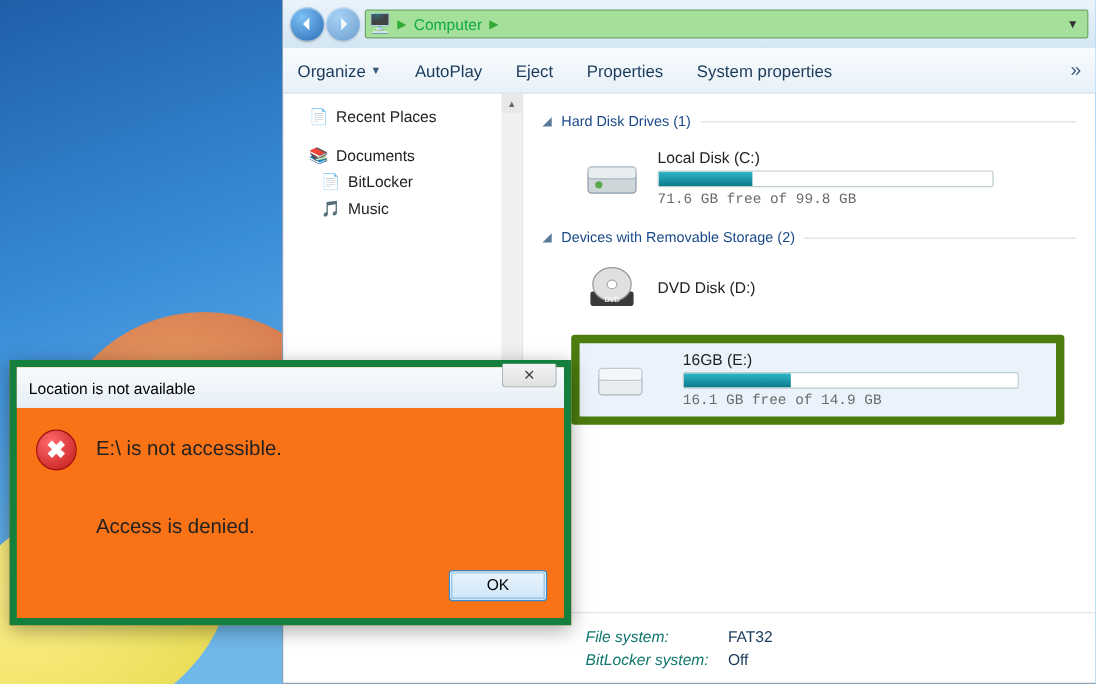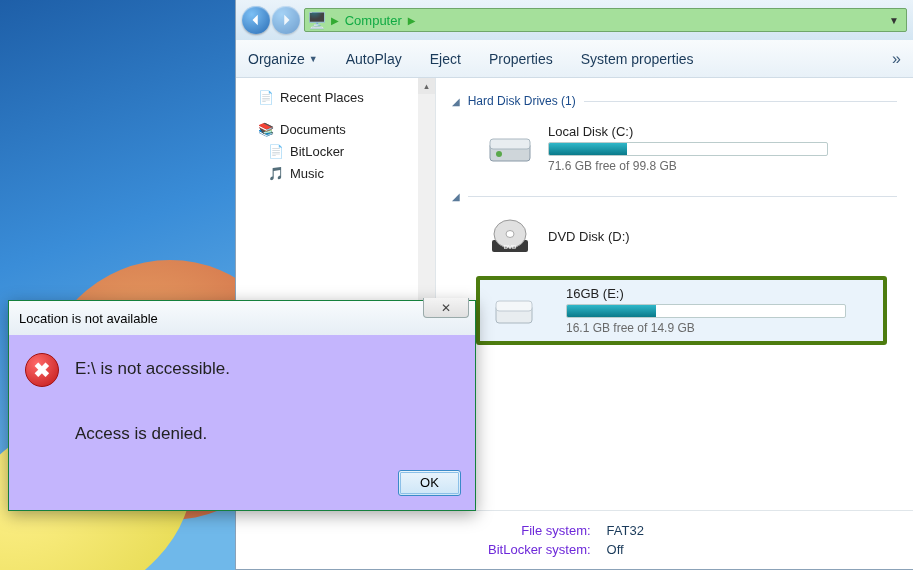--- a/index.html
+++ b/index.html
@@ -36,42 +36,42 @@
 .sb-group.first { margin-top: 0; }
 .sb-icon { width: 16px; height: 16px; display: inline-flex; align-items: center; justify-content: center; font-size: 13px; }
 
 .main { flex: 1; padding: 10px 16px; overflow-y: auto; font-size: 13px; }
 .cat-row { display: flex; align-items: center; gap: 8px; margin: 6px 0 10px; }
 .cat-tri { color: #5a7a9a; font-size: 10px; cursor: pointer; }
 .cat-title { color: #1a4a8a; font-size: 12px; }
 .cat-line { flex: 1; height: 1px; background: #d8e0e8; }
 
 .drive { display: flex; gap: 14px; padding: 6px 10px; margin: 4px 10px 12px 24px; border-radius: 3px; align-items: center; }
-.drive.sel { background: #eaf3fb; border: 4px solid #4d7c0f; gap: 28px; }
+.drive.sel { background: #eaf3fb; border: 7px solid #4d7c0f; gap: 28px; }
 .drive-icon { width: 48px; height: 40px; display: flex; align-items: center; justify-content: center; }
 .drive-info { flex: 1; }
 .drive-name { font-size: 13px; color: #222; margin-bottom: 3px; }
 .drive-bar { height: 14px; width: 280px; background: #fff; border: 1px solid #bcc; border-radius: 2px; overflow: hidden; margin-bottom: 3px; }
 .drive-fill { height: 100%; background: linear-gradient(#2fb7c9, #0a7a8a); }
-.drive-free { font-size: 12px; color: #6a6a6a; }
+.drive-free { font-size: 12px; color: #6a6a6a; font-family: Liberation Mono, monospace; }
 
 .details { border-top: 1px solid #e0e6ea; padding: 10px 16px; display: flex; gap: 16px; font-size: 13px; align-items: center; }
-.det-labels { text-align: right; color: #6d28d9; }
+.det-labels { color: #0f766e; font-style: italic; }
 .det-labels div, .det-vals div { padding: 2px 0; }
 .det-vals { color: #1a3a5a; }
 
 
-.dialog { position: absolute; left: 8px; top: 300px; width: 468px; background: #c4b5fd; border: 1px solid #15803d; box-shadow: 0 4px 16px rgba(0,0,0,.35); }
+.dialog { position: absolute; left: 8px; top: 300px; width: 468px; background: #f97316; border: 6px solid #15803d; box-shadow: 0 4px 16px rgba(0,0,0,.35); }
 .dlg-title { height: 34px; background: linear-gradient(#f8fbfd, #e6eef5); display: flex; align-items: center; padding: 0 10px; font-size: 13px; position: relative; }
 .dlg-close { position: absolute; right: 6px; top: -3px; width: 46px; height: 20px; border: 1px solid #9aa; border-top: none; border-radius: 0 0 4px 4px; background: linear-gradient(#f4f4f4,#e0e0e0); display: flex; align-items: center; justify-content: center; cursor: pointer; font-size: 12px; color: #444; }
 .dlg-body { padding: 18px 16px 10px; display: flex; gap: 16px; }
 .dlg-icon { width: 34px; height: 34px; border-radius: 50%; background: radial-gradient(circle at 35% 30%, #ff6a6a, #c01818); display: flex; align-items: center; justify-content: center; color: #fff; font-size: 20px; font-weight: bold; border: 1px solid #a01010; flex-shrink: 0; }
 .dlg-text { font-size: 17px; color: #222; line-height: 1.9; }
 .dlg-footer { padding: 10px 14px 14px; text-align: right; }
-.dlg-ok { width: 63px; height: 26px; background: linear-gradient(#eaf4fc,#cde6f7); border: 1px solid #3a8ac8; border-radius: 3px; font-size: 13px; cursor: pointer; outline: 1px solid #8cc0e8; outline-offset: -3px; }
+.dlg-ok { width: 82px; height: 26px; background: linear-gradient(#eaf4fc,#cde6f7); border: 1px solid #3a8ac8; border-radius: 3px; font-size: 13px; cursor: pointer; outline: 1px solid #8cc0e8; outline-offset: -3px; }
 
 .hdd-svg, .dvd-svg, .usb-svg { width: 48px; height: 40px; }
 </style>
 </head>
 <body>
 
 <div class="desktop-bg">
   <div class="bg-orb"></div>
   <div class="bg-leaf"></div>
 </div>
@@ -159,20 +159,21 @@
           <div class="drive-name">Local Disk (C:)</div>
           <div class="drive-bar">
               <div class="drive-fill" style="width:28%"></div>
             </div>
           <div class="drive-free">71.6 GB free of 99.8 GB</div>
         </div>
       </div>
 
       <div class="cat-row">
         <span class="cat-tri">◢</span>
+        <span class="cat-title">Devices with Removable Storage (2)</span>
         <span class="cat-line"></span>
       </div>
       <div class="drive">
         <div class="drive-icon">
           <svg class="dvd-svg" viewBox="0 0 48 40">
               <rect x="6" y="22" width="36" height="12" rx="2" fill="#3a3a3a"></rect>
               <ellipse cx="24" cy="16" rx="16" ry="14" fill="#e0e0e0" stroke="#999"></ellipse>
               <ellipse cx="24" cy="16" rx="4" ry="3.5" fill="#fff" stroke="#aaa"></ellipse>
               <text x="24" y="31" font-size="6" fill="#fff" text-anchor="middle">DVD</text>
             </svg>

